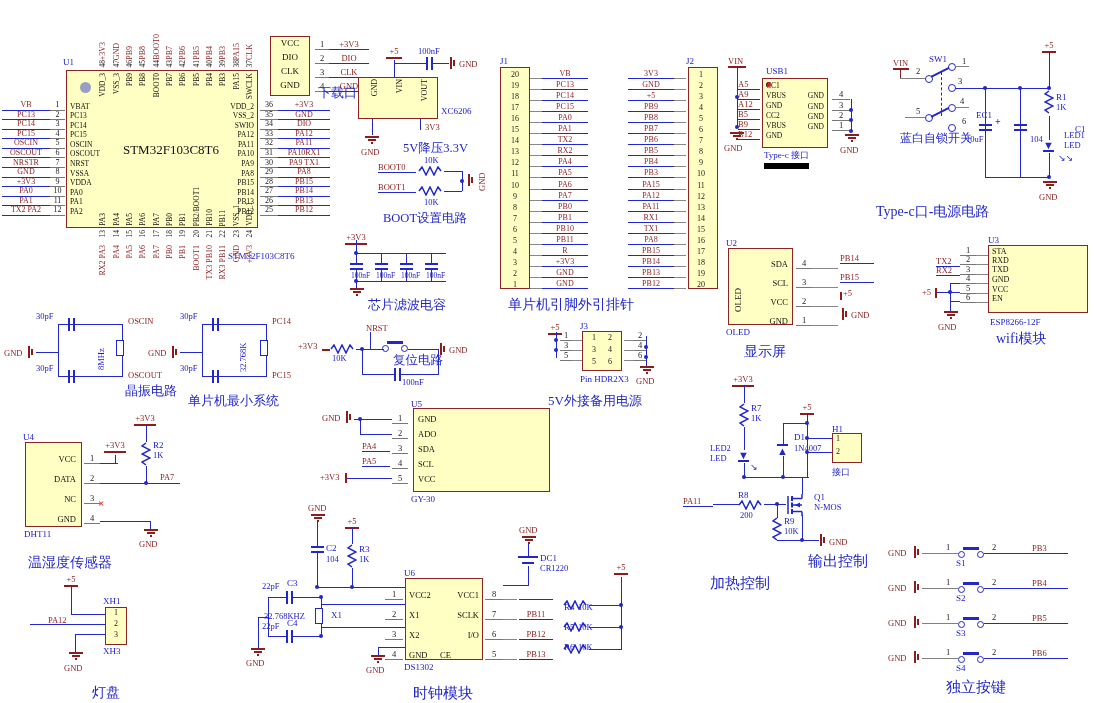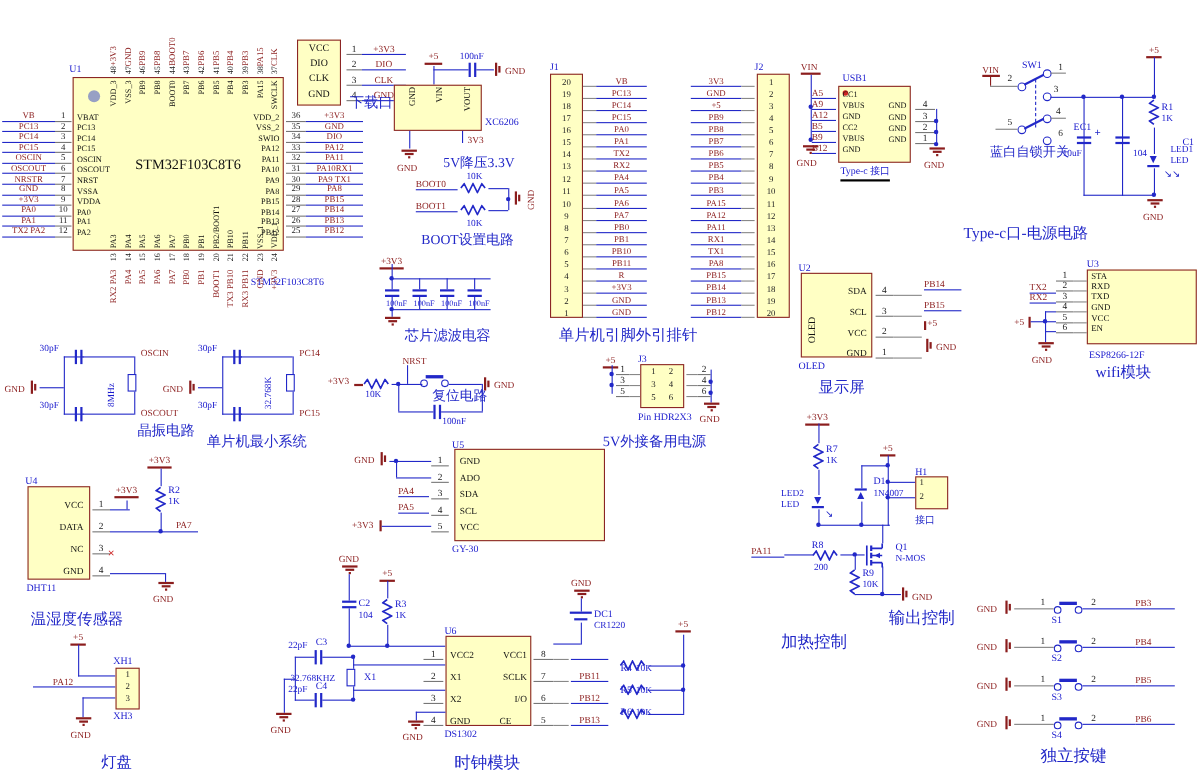--- a/index.html
+++ b/index.html
@@ -1047,21 +1047,21 @@
 <div class="vl" style="left:851px;top:99px;height:33px"></div>
 <div class="jdot" style="left:849px;top:108px"></div>
 <div class="jdot" style="left:849px;top:118px"></div>
 <div class="jdot" style="left:849px;top:129px"></div>
 <span class="g3" style="left:845px;top:134px">
     <i></i>
     <i></i>
     <i></i>
   </span>
 <div class="abs net" style="left:840px;top:145px">GND</div>
-<div class="abs" style="left:764px;top:149px;color:#1A1ACD;font-size:9px;border-bottom:2px solid #000000;padding-bottom:1px">Type-c 接口</div>
+<div class="abs" style="left:764px;top:149px;color:#1A1ACD;font-size:9px;border-bottom:6px solid #000000;padding-bottom:1px">Type-c 接口</div>
 <span class="g3" style="left:730px;top:132px">
     <i></i>
     <i></i>
     <i></i>
   </span>
 <div class="abs net" style="left:724px;top:143px">GND</div>
 
 <div class="abs net" style="left:893px;top:58px">VIN</div>
 <div class="hl" style="left:893px;top:68px;width:16px;height:2px;background:#8B1D1D"></div>
 <div class="vl" style="left:900px;top:70px;height:8px;background:#8B1D1D"></div>
@@ -1468,21 +1468,21 @@
 
 <div style="height:20px;display:flex;align-items:flex-end;width:39px;justify-content:flex-end">
       <span class="name" style="font-size:8.5px">VCC1</span>
     </div>
     <div style="height:20px;display:flex;align-items:flex-end;width:39px;justify-content:flex-end">
       <span class="name" style="font-size:8.5px">SCLK</span>
     </div>
     <div style="height:20px;display:flex;align-items:flex-end;width:39px;justify-content:flex-end">
       <span class="name" style="font-size:8.5px">I/O</span>
     </div>
-    <div style="height:20px;display:flex;align-items:flex-end;width:39px;justify-content:center">
+    <div style="height:20px;display:flex;align-items:flex-end;width:39px;justify-content:flex-start">
       <span class="name" style="font-size:8.5px">CE</span>
     </div>
   </div>
 <div class="abs" style="left:485px;top:580px">
 
 <div style="height:20px;display:flex;align-items:flex-end">
       <span class="lnum" style="width:18px">8</span>
       <span class="jstub" style="width:14px"></span>
     </div>
     <div style="height:20px;display:flex;align-items:flex-end">

